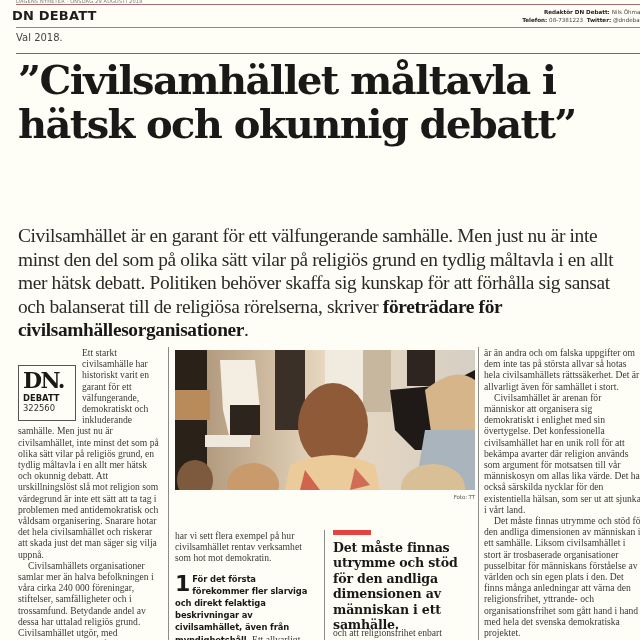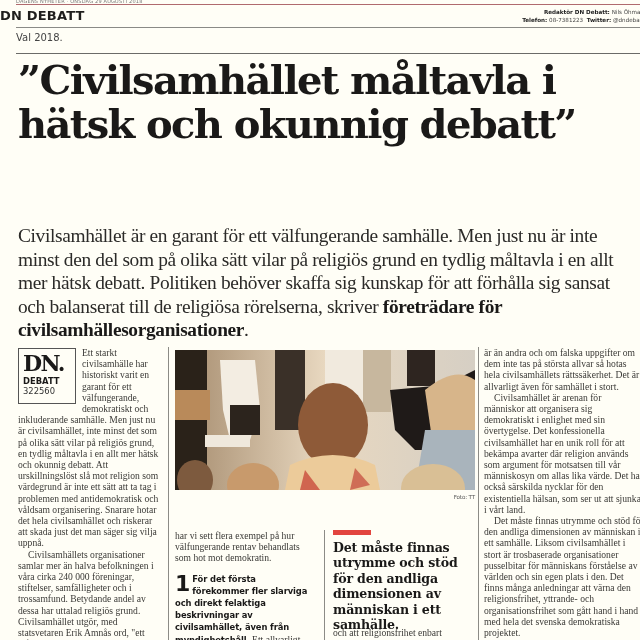--- a/index.html
+++ b/index.html
@@ -3,40 +3,40 @@
 <meta charset="utf-8">
 <style>
   * { margin: 0; padding: 0; box-sizing: border-box; }
   html, body { width: 640px; height: 640px; overflow: hidden; background: #fffef6; }
   body { position: relative; font-family: "Liberation Serif", serif; color: #1c1b19; }
 
   .topstrip { position: absolute; left: 0; top: 0; width: 640px; height: 5px; overflow: hidden; }
   .topstrip span { font-family: "DejaVu Sans", sans-serif; font-size: 5px; color: #777; position: absolute; left: 16px; top: -2px; letter-spacing: 0.2px; }
   .redrule { position: absolute; left: 16px; right: 0; top: 4px; height: 1px; background: #b06a6e; }
 
-  .section-title { position: absolute; left: 0; top: 8px; font-family: "DejaVu Sans", sans-serif; font-weight: bold; font-size: 13px; letter-spacing: 0.2px; color: #1f1e1c; text-align: right; }
+  .section-title { position: absolute; left: 12px; top: 8px; font-family: "DejaVu Sans", sans-serif; font-weight: bold; font-size: 13px; letter-spacing: 0.2px; color: #1f1e1c; text-align: right; }
   .masthead-info { position: absolute; right: -4px; top: 8px; font-family: "DejaVu Sans", sans-serif; font-size: 5.6px; line-height: 8px; text-align: right; color: #444; white-space: nowrap; }
   .masthead-info b { color: #222; }
 
   .rule1 { position: absolute; left: 16px; right: 0; top: 27px; height: 1px; background: #8a8a86; }
   .kicker { position: absolute; left: 16px; top: 32px; font-family: "DejaVu Sans", sans-serif; font-size: 10px; color: #444; }
   .rule2 { position: absolute; left: 16px; right: 0; top: 53px; height: 1px; background: #6b6b68; }
 
   .headline { position: absolute; left: 18px; top: 58px; width: 620px; font-family: "DejaVu Serif", serif; font-weight: bold; font-size: 40px; line-height: 44px; letter-spacing: -1.6px; color: #1a1918; }
 
   .lead { position: absolute; left: 18px; top: 224px; width: 620px; font-family: "Liberation Serif", serif; font-size: 19.4px; line-height: 23.6px; color: #2b2a28; letter-spacing: -0.35px; }
   .lead b { font-weight: bold; color: #1a1918; }
 
   
   .col { position: absolute; font-family: "Liberation Serif", serif; font-size: 9.6px; line-height: 11.2px; color: #3a3936; }
   .col p { text-indent: 0; }
   .col p.ind { text-indent: 10px; }
 
   .col1 { left: 18px; top: 347px; width: 142px; }
-  .dnbox { float: left; width: 58px; height: 56px; border: 1px solid #555; margin: 1px 6px 2px 0; padding: 3px 4px; background: #fffef6; }
+  .dnbox { float: left; width: 58px; height: 56px; border: 1px solid #555; margin: 18px 6px 2px 0; padding: 3px 4px; background: #fffef6; }
   .dnlogo { font-family: "DejaVu Serif", serif; font-weight: bold; font-size: 22px; line-height: 22px; letter-spacing: -1.5px; color: #1a1918; }
   .dnlabel { font-family: "DejaVu Sans", sans-serif; font-weight: bold; font-size: 8.4px; line-height: 10px; color: #1a1918; margin-top: 2px; }
   .dndate { font-family: "DejaVu Sans", sans-serif; font-size: 8.4px; line-height: 10px; color: #333; }
 
   .vrule { position: absolute; width: 1px; background: #8c8b86; }
 
   .photo { position: absolute; left: 175px; top: 350px; width: 300px; height: 140px; overflow: hidden; background: #c8a882; }
   .photo svg { display: block; }
 
   .caption { position: absolute; left: 175px; top: 491px; width: 300px; font-family: "DejaVu Sans", sans-serif; font-weight: bold; font-size: 7px; line-height: 10.6px; color: #2a2927; letter-spacing: -0.15px; }
@@ -128,21 +128,21 @@
     <ellipse cx="20" cy="130" rx="18" ry="20" fill="#7d5a3e"></ellipse>
     <ellipse cx="258" cy="138" rx="32" ry="24" fill="#d9bf95"></ellipse>
   </svg>
 </div>
 
 <div class="caption">
   <span class="credit">Foto: TT</span>
 </div>
 
 <div class="col col2">
-  <p>har vi sett flera exempel på hur välfungerande rentav behandlats som hot mot demokratin.</p>
+  <p>har vi sett flera exempel på hur civilsamhället rentav verksamhet som hot mot demokratin.</p>
   <p style="margin-top:9px;">
     <span class="drop">1</span><span class="boldrun">För det första förekommer fler slarviga och direkt felaktiga beskrivningar av civilsamhället, även från myndighetshåll.</span><span> Ett allvarligt exempel är vissa studier och rapporter som publicerats, såsom "Muslimska</span>
   </p>
 </div>
 
 <div class="vrule" style="left:324px; top:530px; height:110px;"></div>
 
 <div class="pullbox">
   <div class="pullbar"></div>
   <div class="pulltext">Det måste finnas utrymme och stöd för den andliga dimensionen av människan i ett samhälle.</div>

